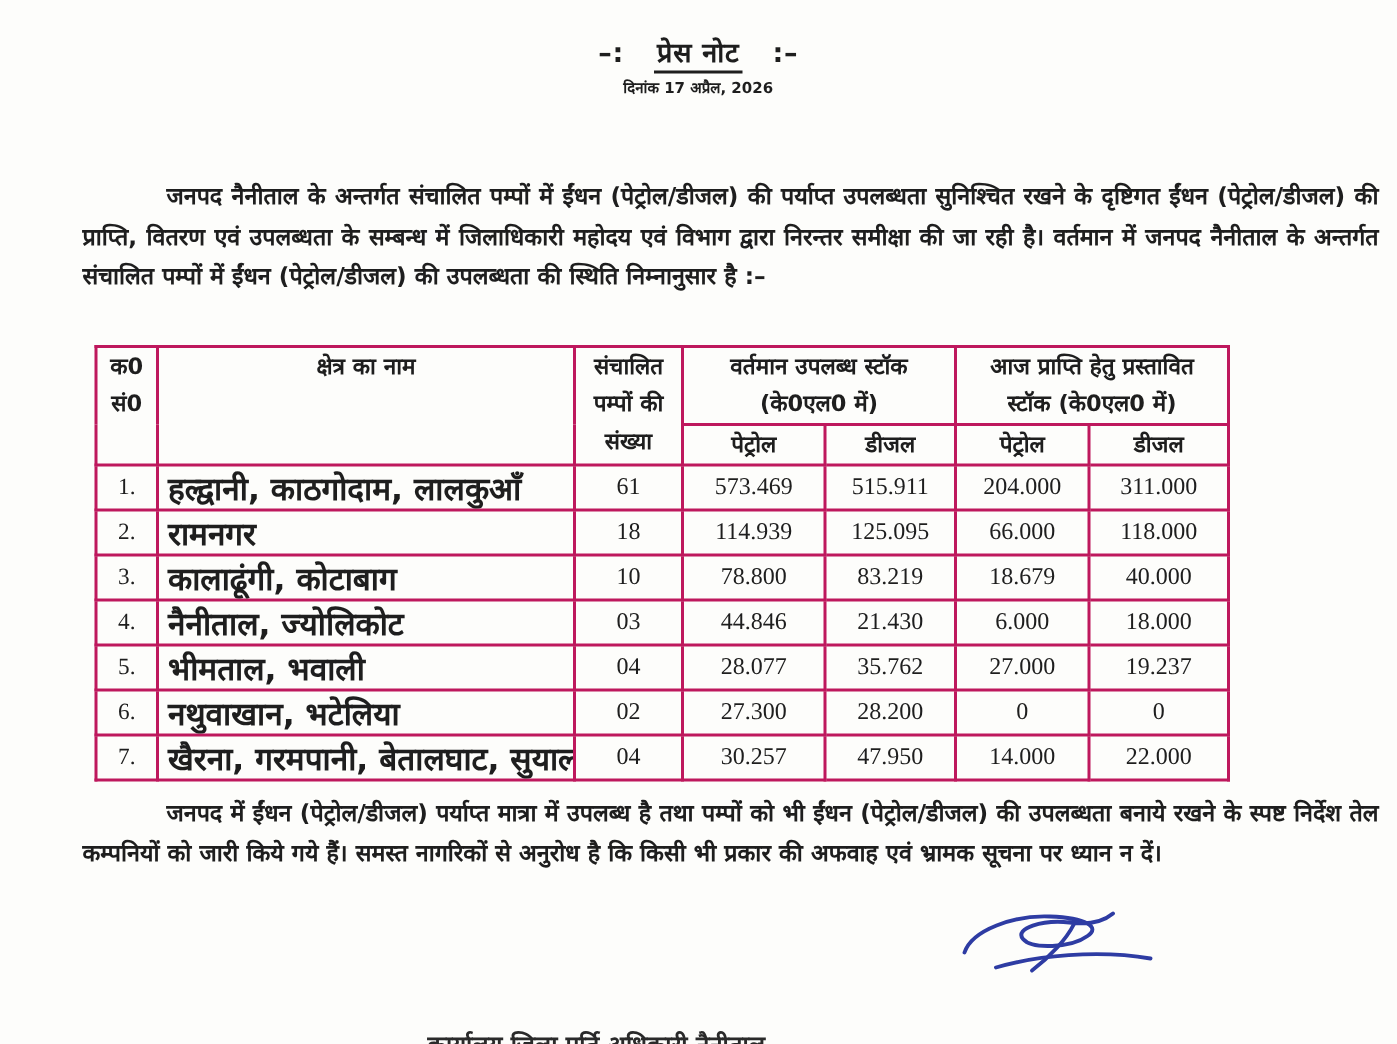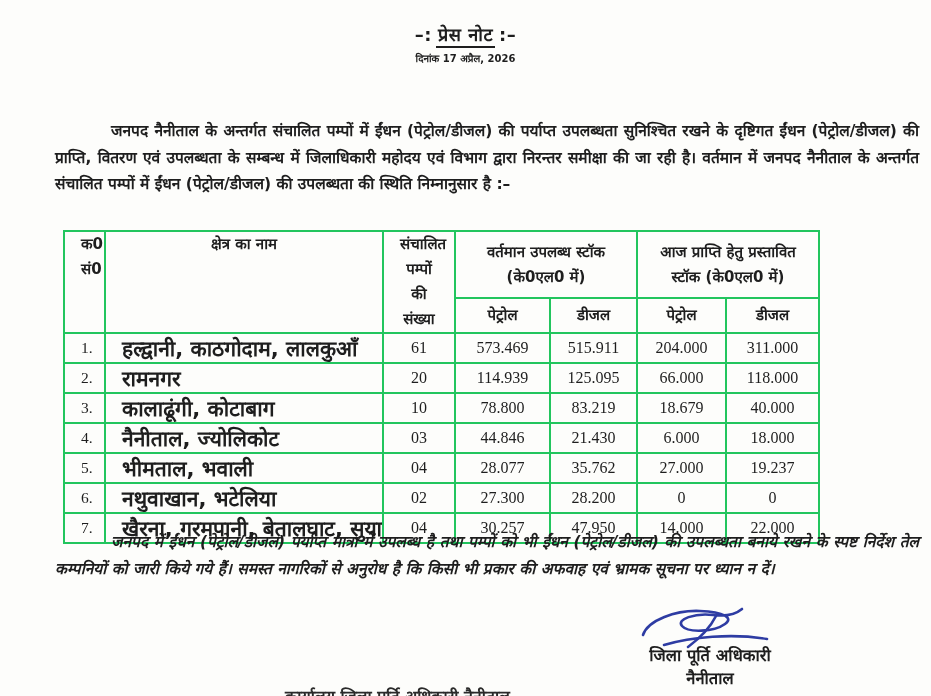--- a/index.html
+++ b/index.html
@@ -4,35 +4,35 @@
 <style>
   html,body{margin:0;padding:0;}
   body{
     width:931px;height:696px;overflow:hidden;position:relative;
     background:#fdfdfb;color:#1e1e1e;
     font-family:"DejaVu Sans", sans-serif;
   }
   .page{position:absolute;inset:0;background:#fdfdfb;}
   .header{position:absolute;top:22px;left:0;width:931px;text-align:center;}
   .title-line{font-size:18px;font-weight:bold;letter-spacing:.5px;}
-  .title-main{border-bottom:2px solid #1e1e1e;padding:0 2px 1px 2px;margin:0 4px;}
+  .title-main{border-bottom:2px solid #1e1e1e;padding:0 2px 1px 2px;margin:0 20px;}
   .date-line{font-size:10px;font-weight:bold;margin-top:5px;}
   .para{
     position:absolute;left:38px;width:864px;
     font-size:15.5px;line-height:26.5px;font-weight:600;
     text-align:justify;text-indent:56px;margin:17px;
   }
   .para1{top:101px;}
-  .para2{top:512px;font-style:italic;}
+  .para2{top:512px;}
   table.stock{
     position:absolute;left:63px;top:230px;
     border-collapse:collapse;table-layout:fixed;width:755px;
   }
   table.stock th, table.stock td{
-    border:2px solid #22c55e;padding:0 16px;overflow:hidden;
+    border:2px solid #be185d;padding:0 6px;overflow:hidden;
   }
   table.stock th{font-size:15px;font-weight:bold;line-height:25px;}
   th.v-top{vertical-align:top;padding-top:2px;}
   tr.group-row{height:52px;}
   tr.sub-row{height:26px;}
   tr.data-row{height:28px;}
   td.c-sn{text-align:center;font-family:"Liberation Serif", serif;font-size:15.5px;}
   td.c-area{text-align:left;padding-left:9px;font-size:21px;font-weight:600;white-space:nowrap;}
   td.c-num{text-align:center;font-family:"Liberation Serif", serif;font-size:16px;}
   .sign-block{
@@ -87,21 +87,21 @@
         <td class="c-area">हल्द्वानी, काठगोदाम, लालकुआँ</td>
         <td class="c-num">61</td>
         <td class="c-num">573.469</td>
         <td class="c-num">515.911</td>
         <td class="c-num">204.000</td>
         <td class="c-num">311.000</td>
       </tr>
       <tr class="data-row">
         <td class="c-sn">2.</td>
         <td class="c-area">रामनगर</td>
-        <td class="c-num">20</td>
+        <td class="c-num">18</td>
         <td class="c-num">114.939</td>
         <td class="c-num">125.095</td>
         <td class="c-num">66.000</td>
         <td class="c-num">118.000</td>
       </tr>
       <tr class="data-row">
         <td class="c-sn">3.</td>
         <td class="c-area">कालाढूंगी, कोटाबाग</td>
         <td class="c-num">10</td>
         <td class="c-num">78.800</td>
@@ -151,20 +151,16 @@
   <p class="para para2">जनपद में ईंधन (पेट्रोल/डीजल) पर्याप्त मात्रा में उपलब्ध है तथा पम्पों को भी ईंधन (पेट्रोल/डीजल) की उपलब्धता बनाये रखने के स्पष्ट निर्देश तेल कम्पनियों को जारी किये गये हैं। समस्त नागरिकों से अनुरोध है कि किसी भी प्रकार की अफवाह एवं भ्रामक सूचना पर ध्यान न दें।</p>
 
   <svg class="sign-svg" width="140" height="48" viewBox="0 0 140 48">
     <g fill="none" stroke="#2e3ca3" stroke-width="2.6" stroke-linecap="round">
       <path d="M7,29 C12,14 40,4 64,5 C88,6 98,12 89,18 C78,26 52,27 46,20 C40,13 59,7 77,9 C92,11 100,8 106,3"></path>
       <path d="M80,10 C75,20 64,32 52,41"></path>
       <path d="M28,39 C55,31 96,27 131,33"></path>
     </g>
   </svg>
 
-  <div class="sign-block">
-    <div>जिला पूर्ति अधिकारी</div>
-    <div>नैनीताल</div>
-  </div>
 
   <div class="footer-clip">कार्यालय जिला पूर्ति अधिकारी नैनीताल</div>
 
 </div>
 
 </body></html>

